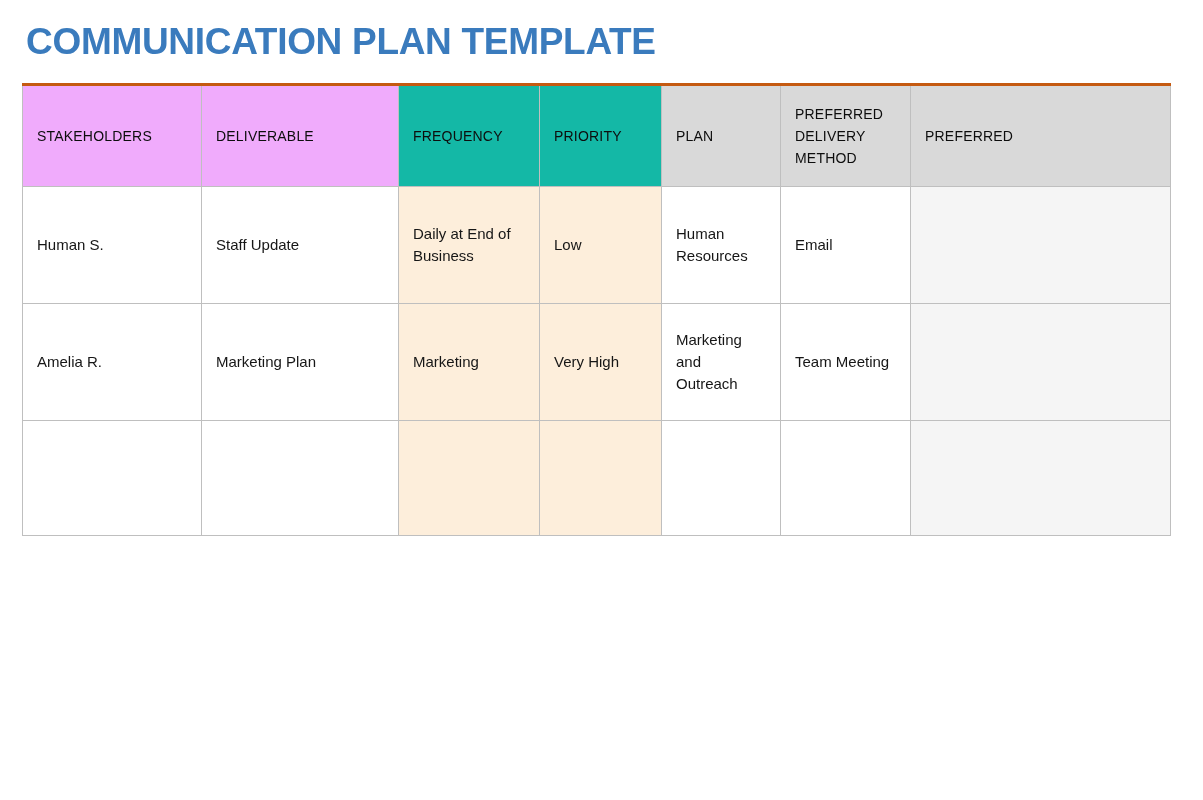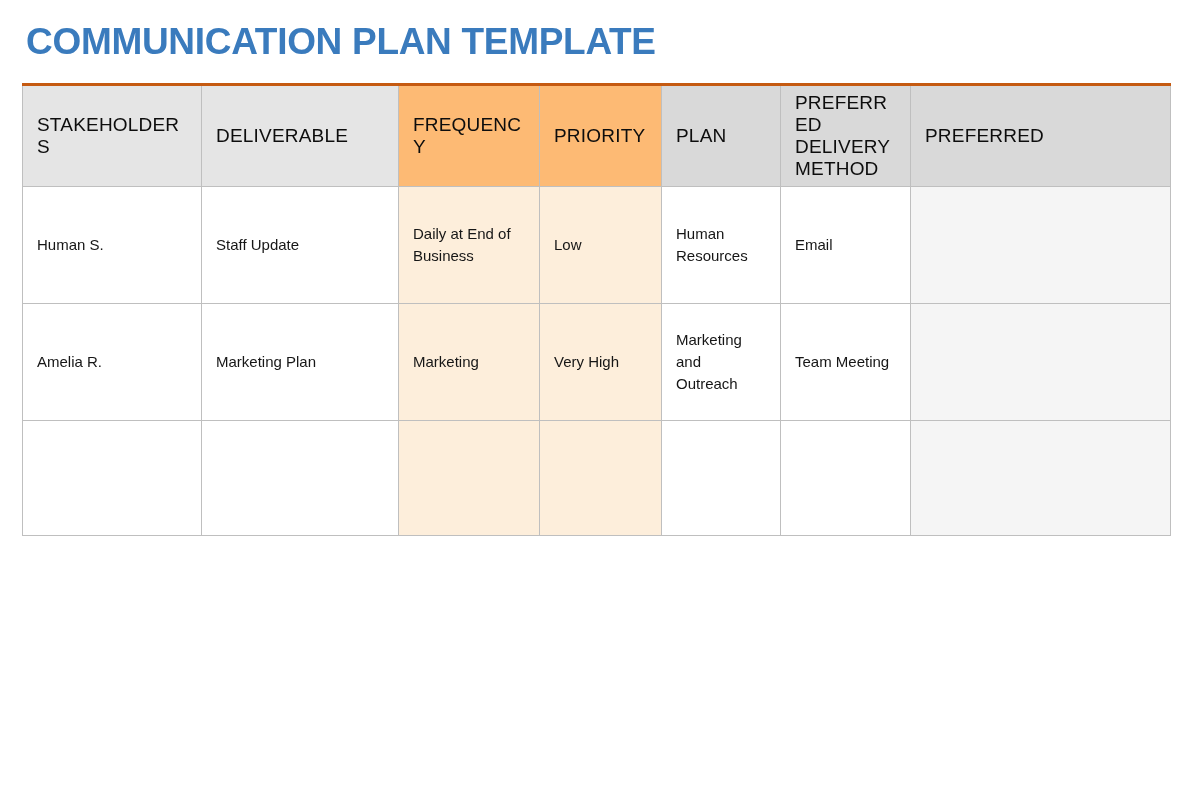--- a/index.html
+++ b/index.html
@@ -60,27 +60,27 @@
     text-align: left;
     vertical-align: middle;
     line-height: 22px;
     word-wrap: break-word;
     overflow-wrap: break-word;
   }
 
   
   table.plan thead th {
     height: 100px;
-    font-size: 19px;
+    font-size: 14px;
     letter-spacing: 0.2px;
     color: #0d0d0d;
     vertical-align: middle;
   }
-  th.h-orange-dark { background: #e5e5e5; }
-  th.h-orange-light { background: #fdba74; }
+  th.h-orange-dark { background: #f0abfc; }
+  th.h-orange-light { background: #14b8a6; }
   th.h-gray        { background: #d9d9d9; }
 
   
   table.plan tbody tr { height: 117px; }
   table.plan tbody tr.last-row { height: 115px; }
 
   
   td.c-white  { background: #ffffff; }
   td.c-peach  { background: #fdeedb; }
   td.c-gray   { background: #f5f5f5; }

